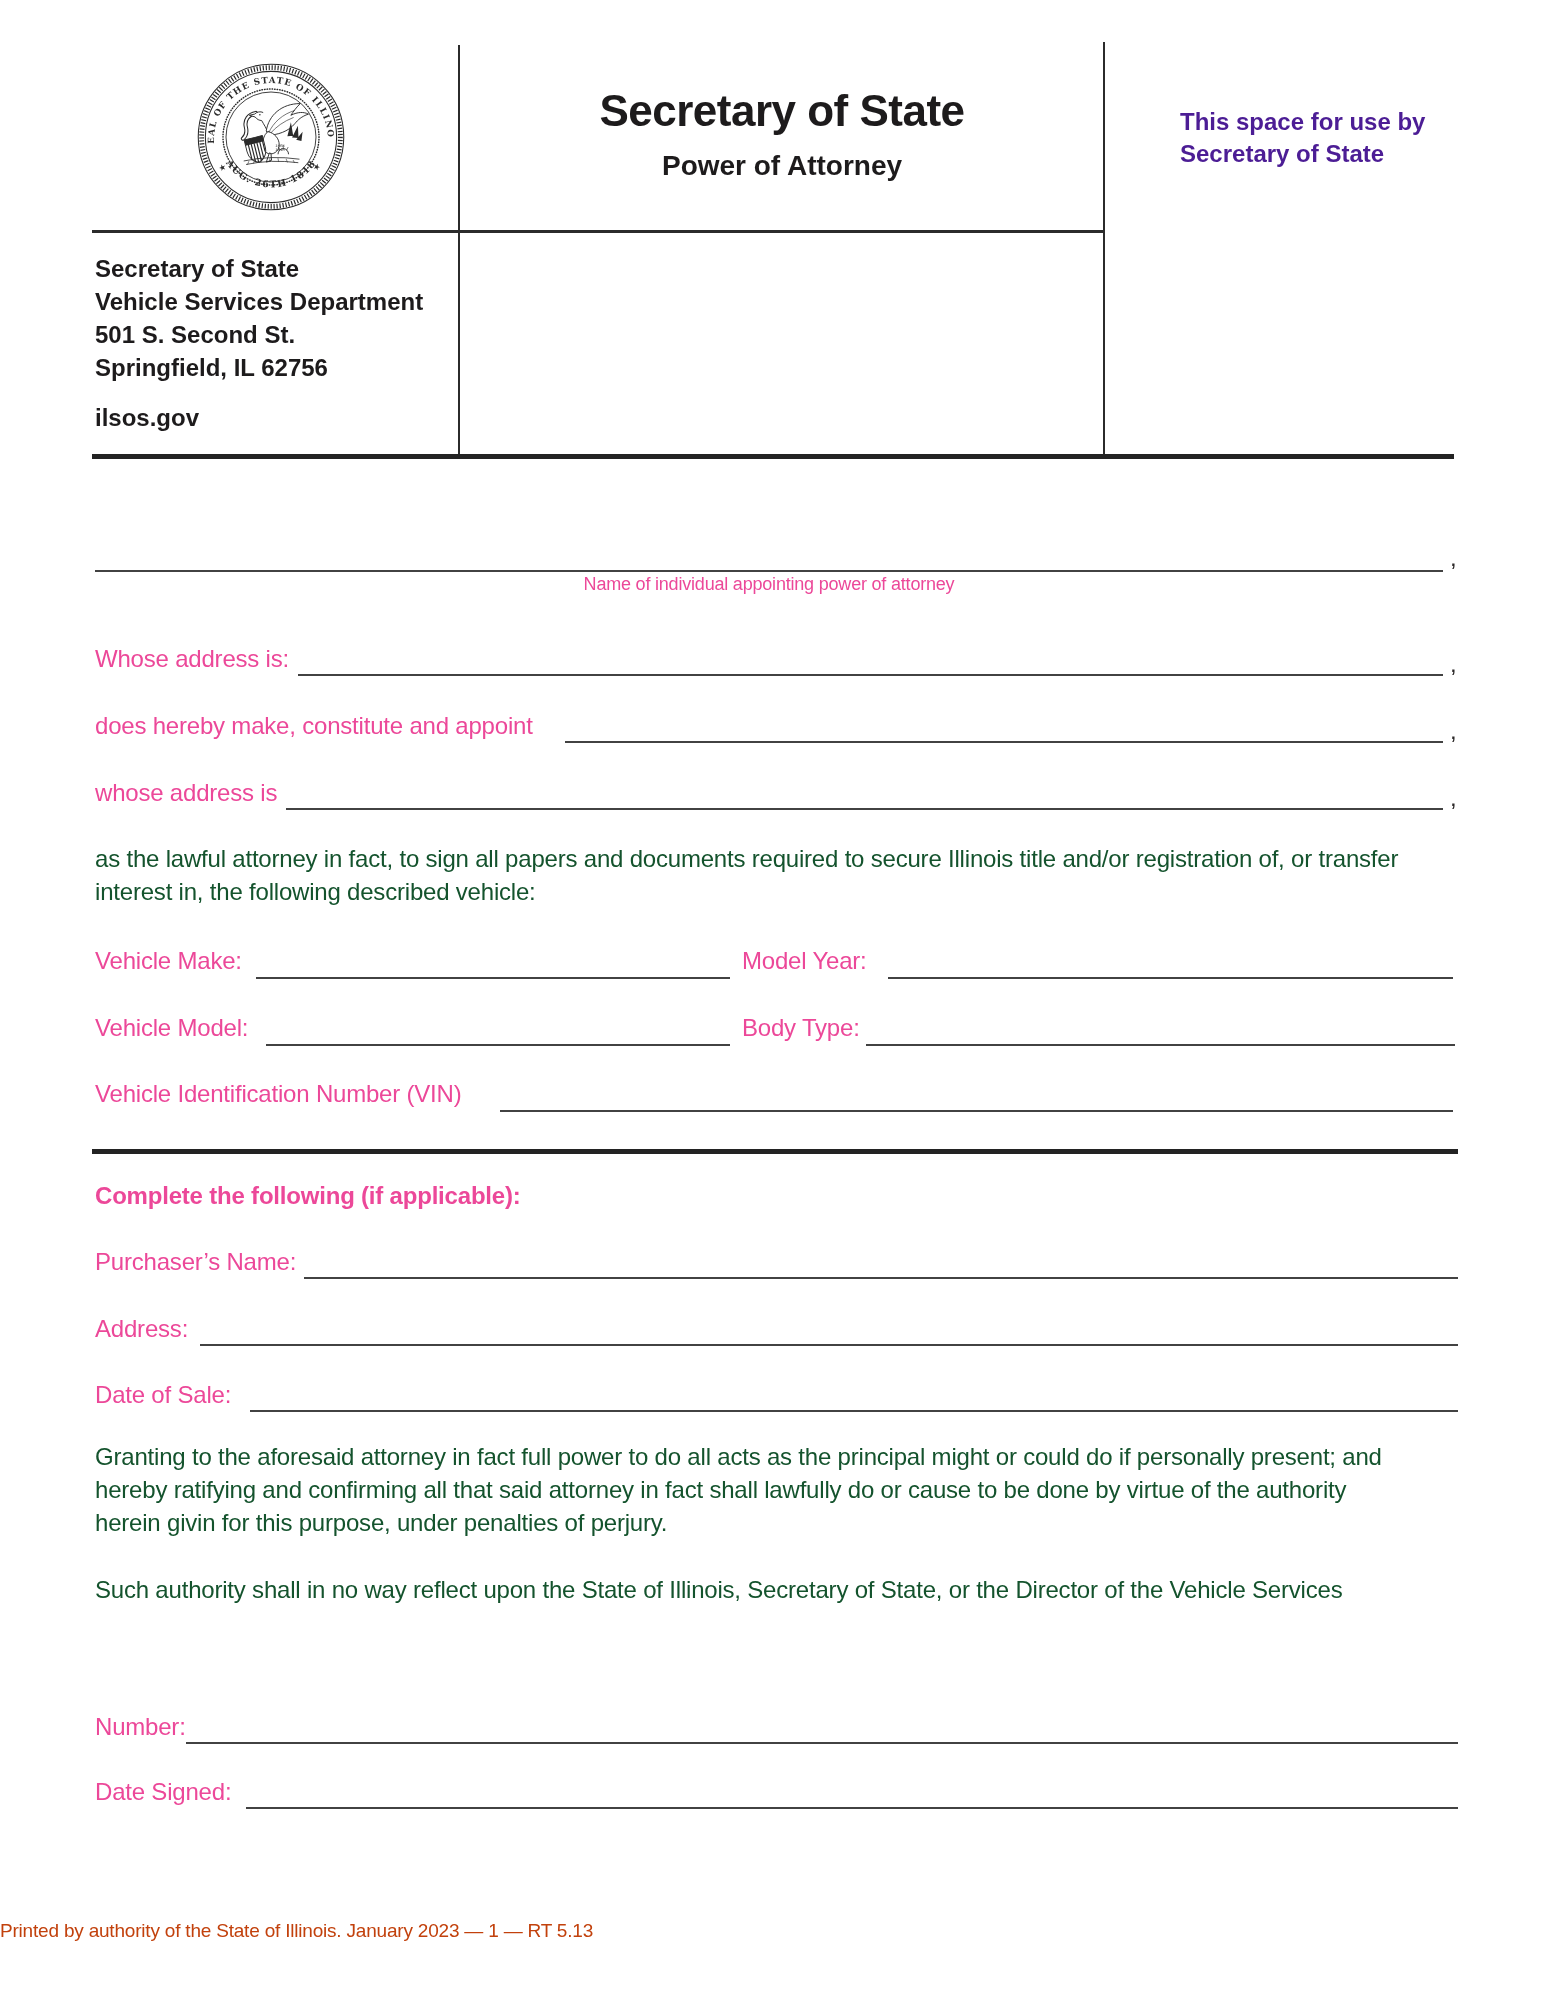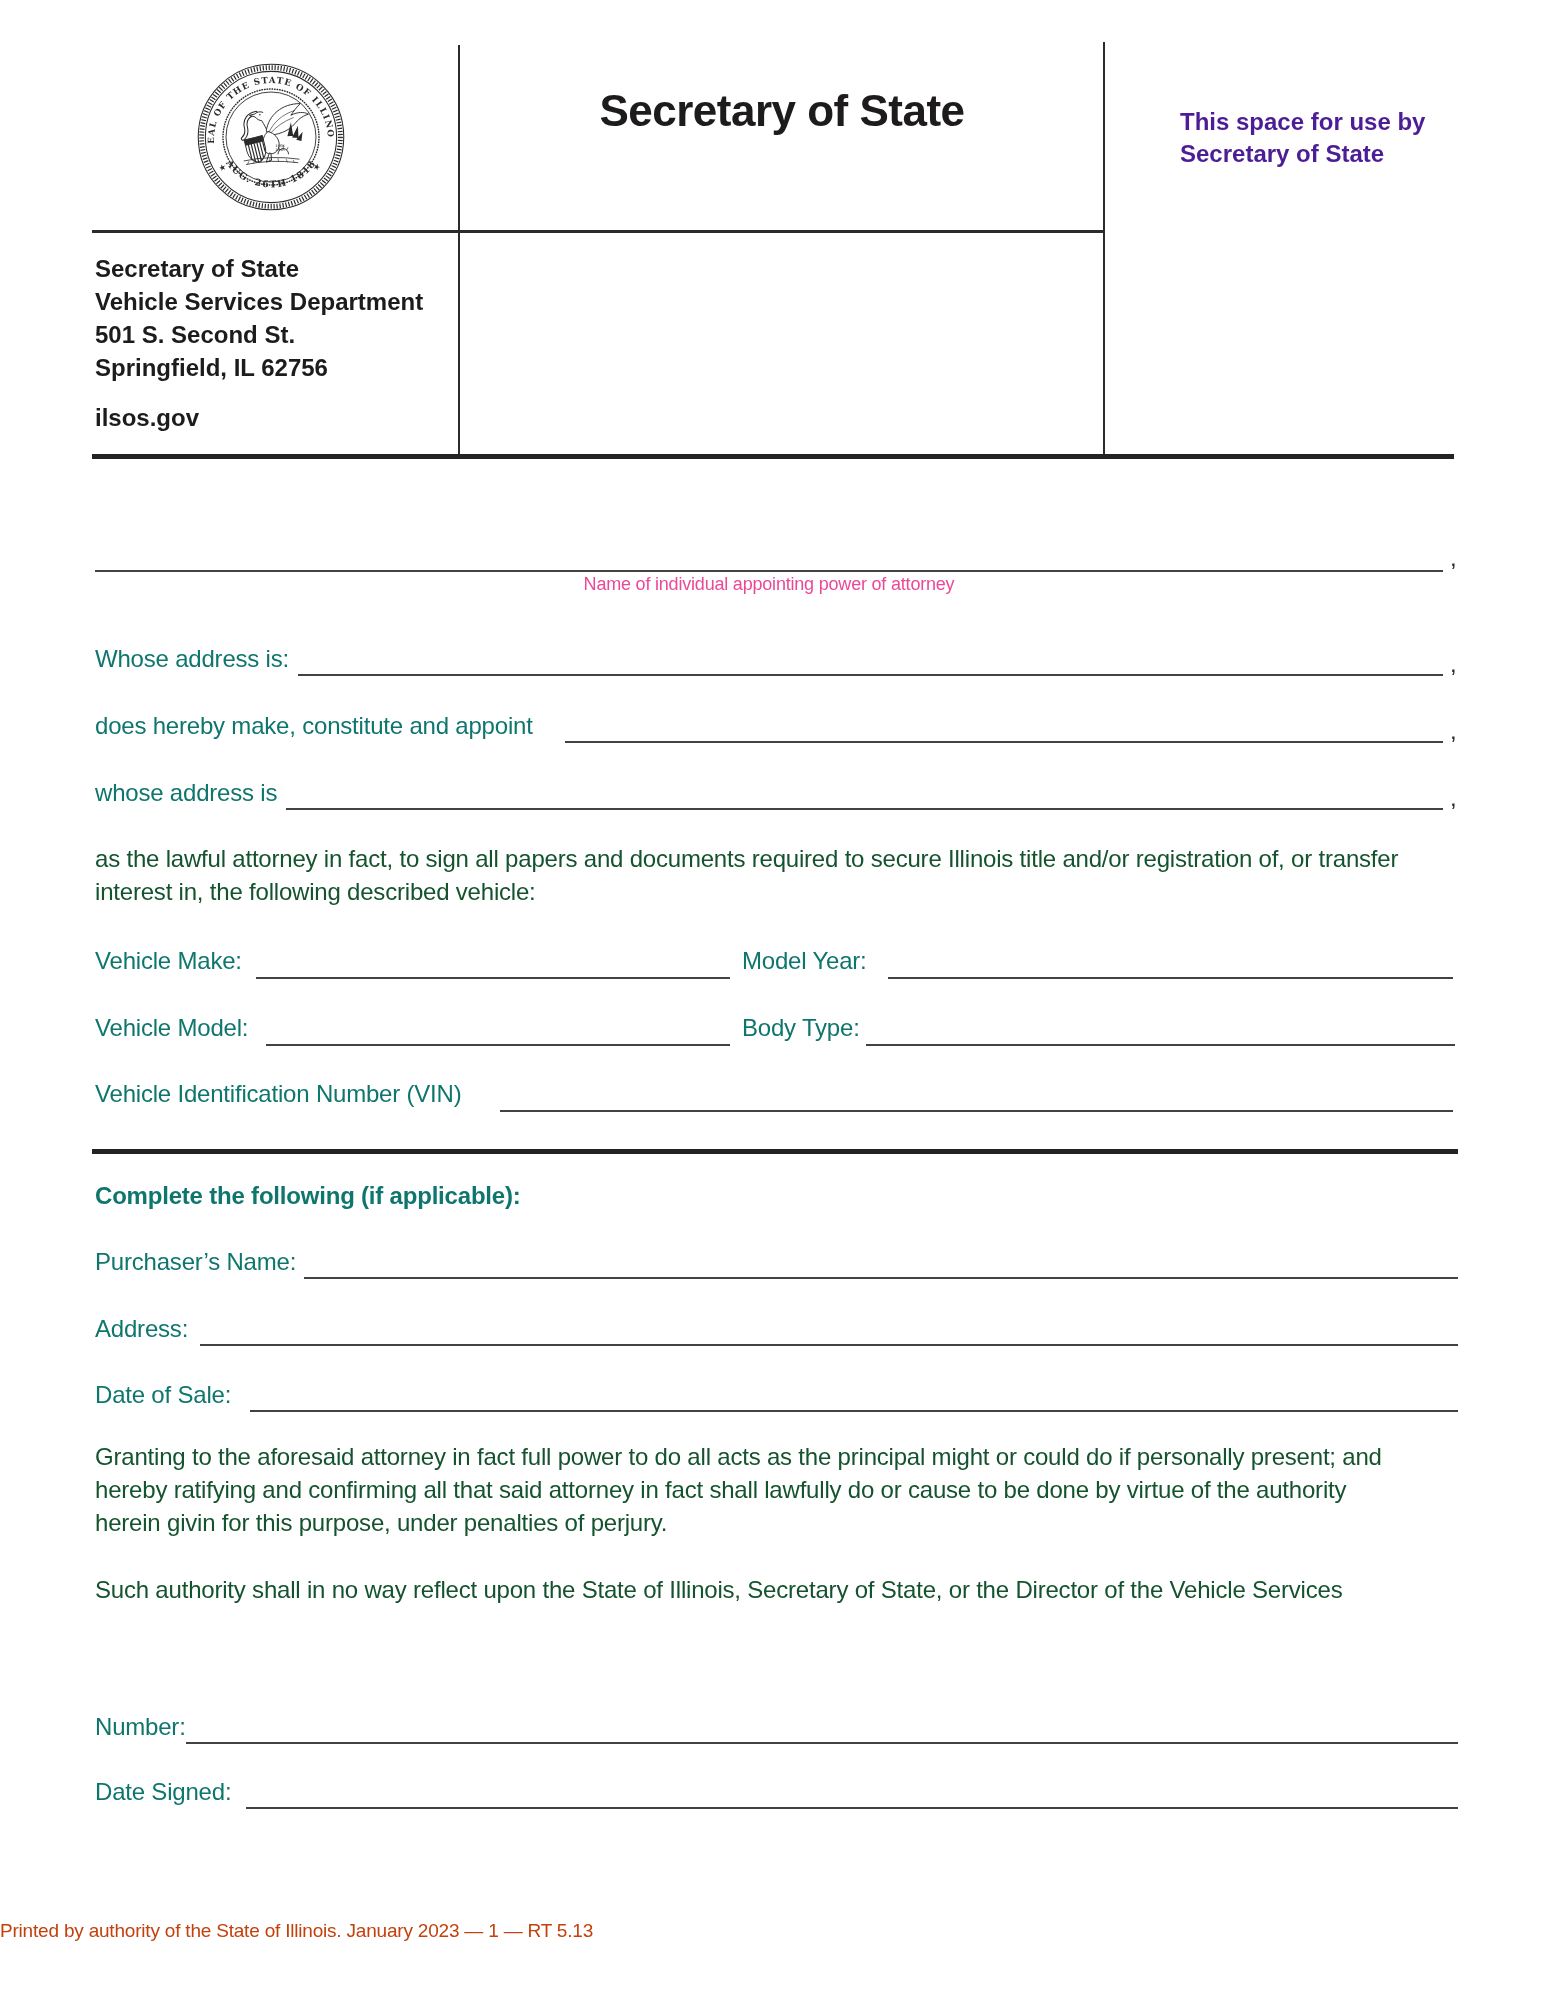--- a/index.html
+++ b/index.html
@@ -12,21 +12,21 @@
     color:#262424;
     overflow:hidden;
   }
   
   .vline{position:absolute;width:2px;background:#2b2b2b;}
   .hline{position:absolute;height:3px;background:#2b2b2b;}
   .thick{position:absolute;height:5px;background:#232323;}
   
   .rule{position:absolute;height:0;border-bottom:2px solid #424242;}
   
-  .lbl{position:absolute;font-size:24px;line-height:25px;letter-spacing:-0.2px;white-space:nowrap;color:#0f766e;}
+  .lbl{position:absolute;font-size:24px;line-height:25px;letter-spacing:-0.2px;white-space:nowrap;color:#ec4899;}
   .para{position:absolute;font-size:24px;line-height:33px;letter-spacing:-0.2px;color:#14532d;}
   .para div{white-space:nowrap;}
   .comma{position:absolute;font-size:24px;line-height:25px;color:#2b2828;}
   .caption{position:absolute;font-size:18px;letter-spacing:-0.2px;color:#ec4899;text-align:center;}
   .heading{font-weight:700;letter-spacing:-0.2px;}
   .hdr-title{position:absolute;left:460px;width:644px;text-align:center;font-size:44px;font-weight:700;letter-spacing:-0.5px;color:#1d1b1c;}
   .hdr-sub{position:absolute;left:460px;width:644px;text-align:center;font-size:28px;font-weight:700;color:#1d1b1c;}
   .stamp{position:absolute;left:1180px;top:106px;font-size:24px;font-weight:700;line-height:32px;color:#4c1d95;}
   .agency{position:absolute;left:95px;top:252px;font-size:24px;font-weight:700;line-height:33px;color:#1d1b1c;}
   .website{position:absolute;left:95px;top:404px;font-size:24px;font-weight:700;color:#1d1b1c;}
@@ -90,20 +90,21 @@
       <path d="M62,141 l-2,5 M72,139 l-2,5 M84,137 l-1,5 M98,136 l0,5 M112,136 l1,5 M126,137 l2,5 M138,139 l2,4" stroke-width="1"></path>
     </g>
   </svg>
 
   <div class="vline" style="left:458px;top:45px;height:412px;"></div>
   <div class="vline" style="left:1103px;top:42px;height:415px;"></div>
   <div class="hline" style="left:92px;top:230px;width:1013px;"></div>
   <div class="thick" style="left:92px;top:454px;width:1362px;"></div>
 
   <div class="hdr-title" style="top:86px;">Secretary of State</div>
+  <div class="hdr-sub" style="top:150px;">Power of Attorney</div>
 
   <div class="stamp">
     <div>This space for use by</div>
     <div>Secretary of State</div>
   </div>
 
   <div class="agency">
     <div>Secretary of State</div>
     <div>Vehicle Services Department</div>
     <div>501 S. Second St.</div>

